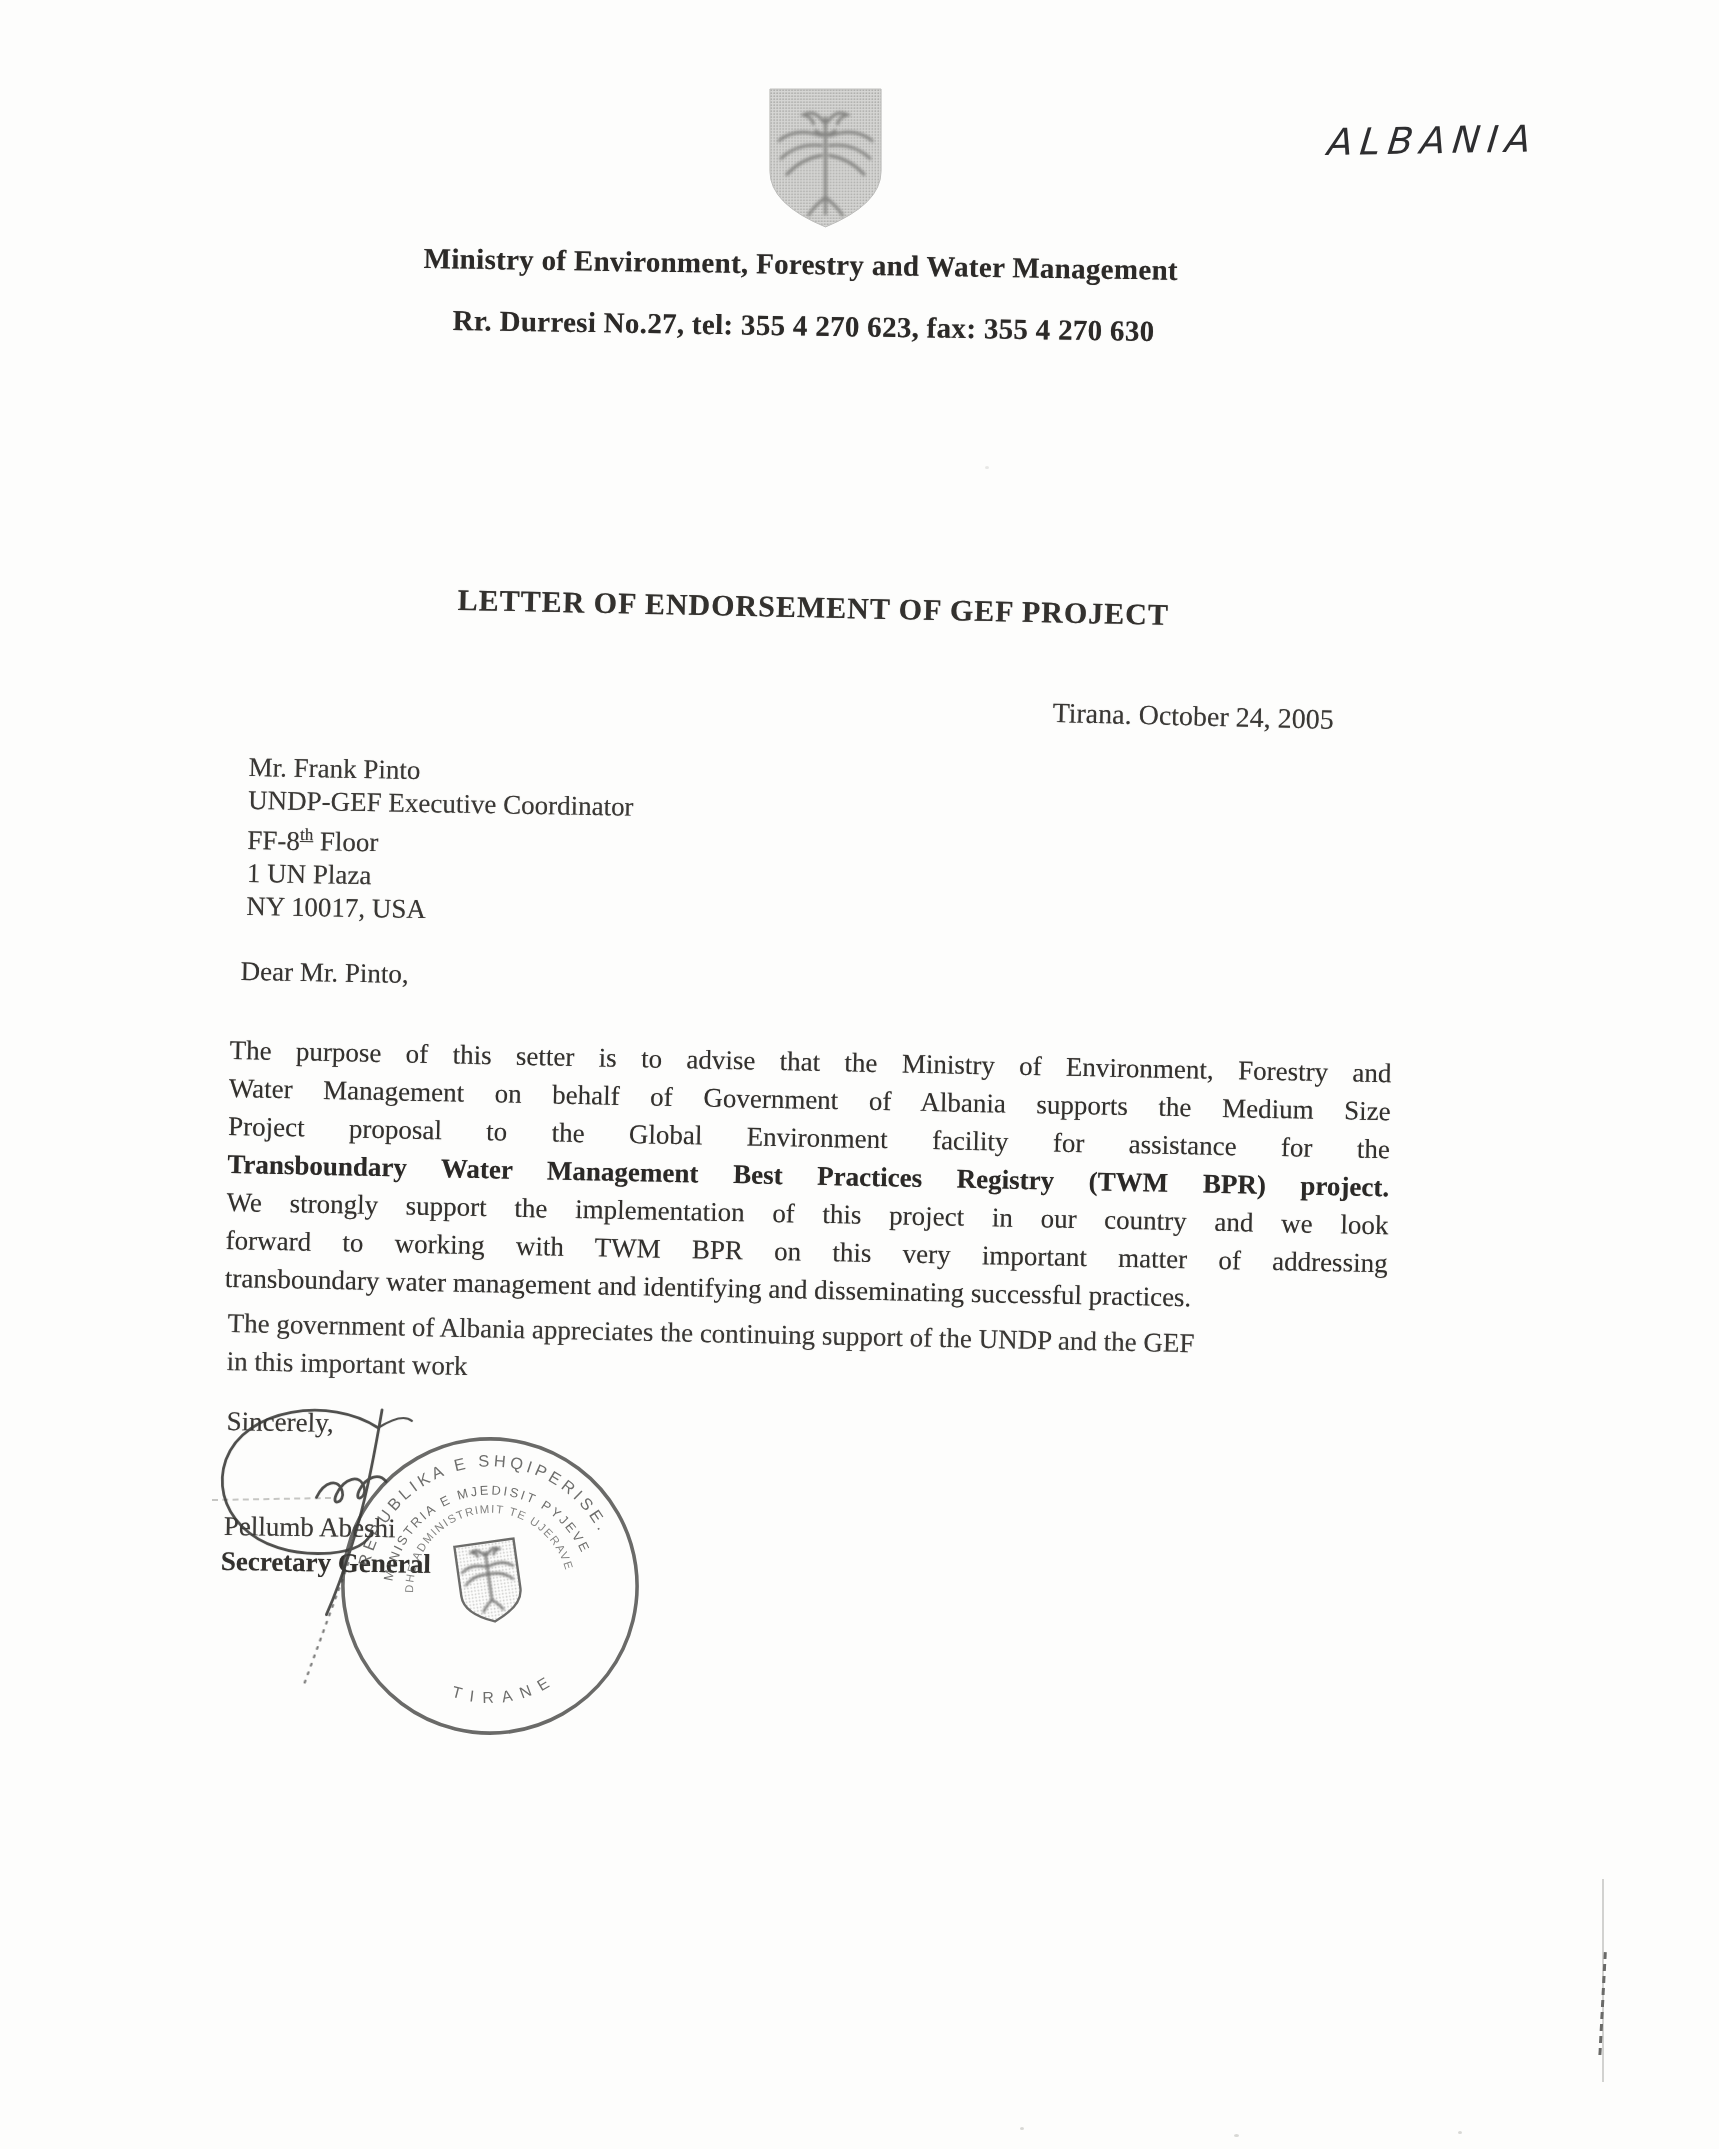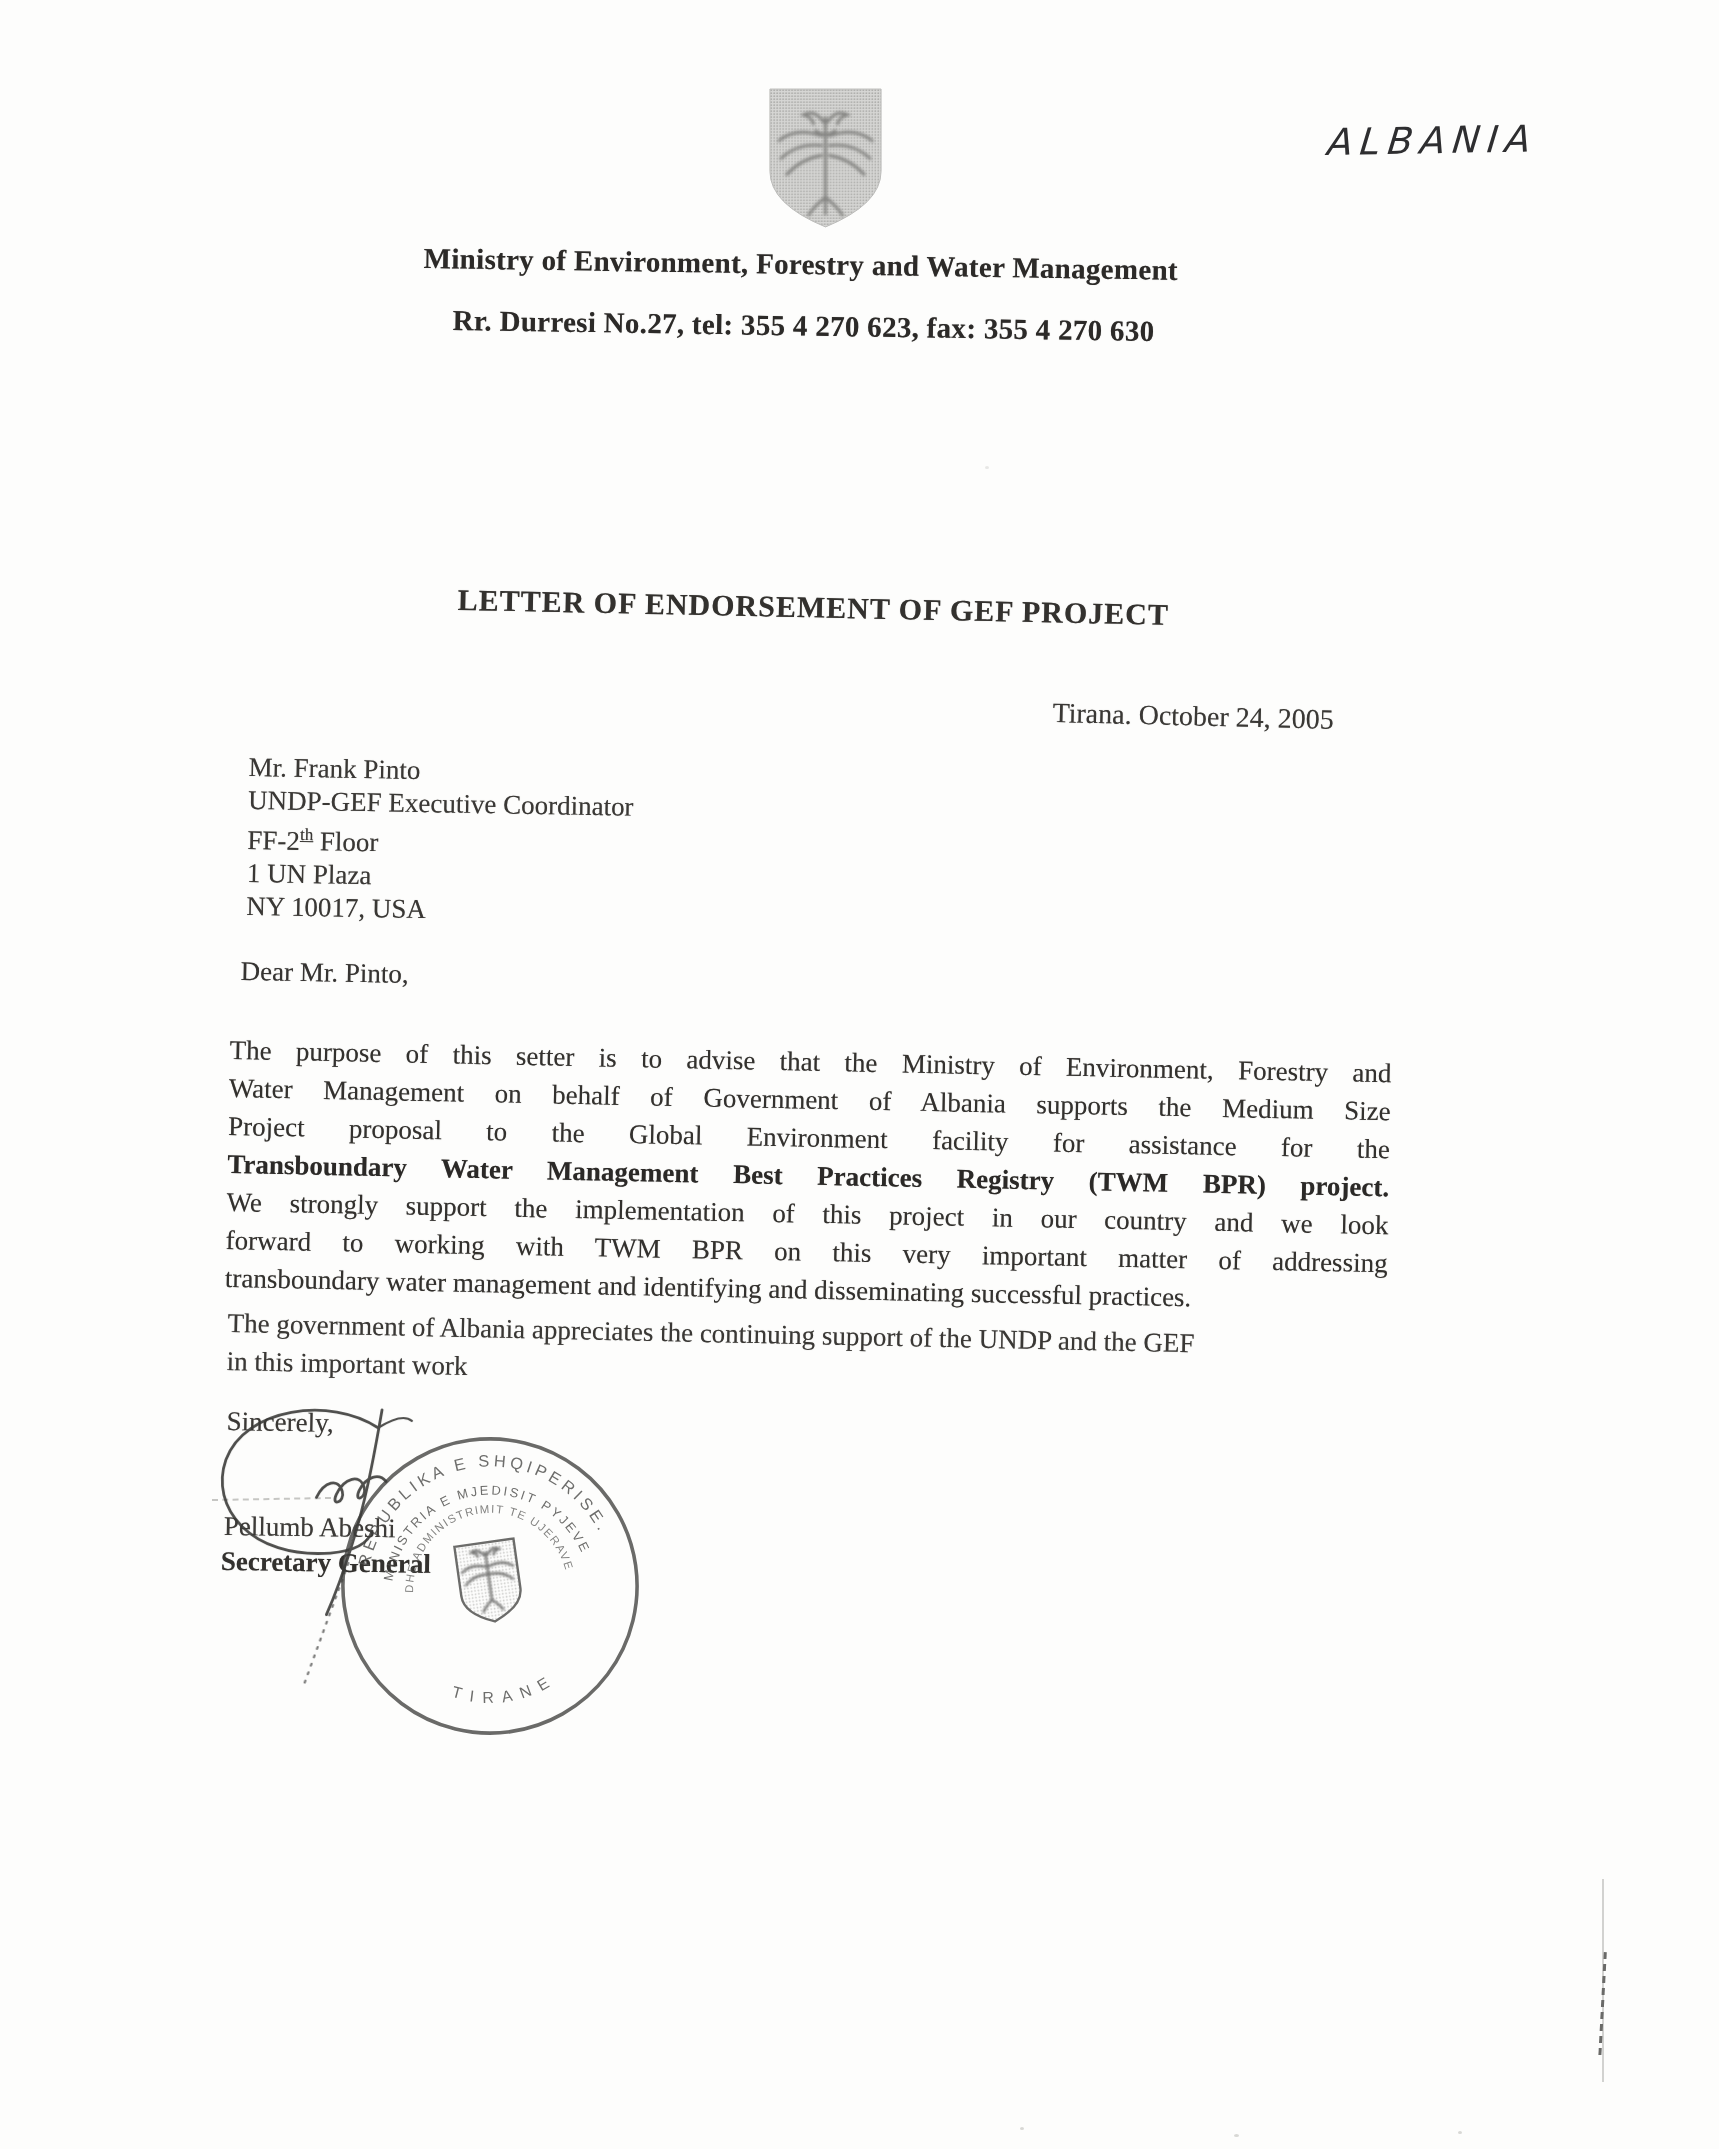--- a/index.html
+++ b/index.html
@@ -90,21 +90,21 @@
 
   <div class="abs ministry scantext">Ministry of Environment, Forestry and Water Management</div>
   <div class="abs addr-line scantext">Rr. Durresi No.27, tel: 355 4 270 623, fax: 355 4 270 630</div>
 
   <div class="abs title scantext">LETTER OF ENDORSEMENT OF GEF PROJECT</div>
   <div class="abs dateline scantext">Tirana. October 24, 2005</div>
 
   <div class="abs recipient scantext">
     <div>Mr. Frank Pinto</div>
     <div>UNDP-GEF Executive Coordinator</div>
-    <div><span>FF-2</span><sup>th</sup><span> Floor</span></div>
+    <div><span>FF-8</span><sup>th</sup><span> Floor</span></div>
     <div>1 UN Plaza</div>
     <div>NY 10017, USA</div>
   </div>
 
   <div class="abs salutation scantext">Dear Mr. Pinto,</div>
 
   <div class="abs para scantext">
     <div class="jline">The purpose of this setter is to advise that the Ministry of Environment, Forestry and</div>
     <div class="jline">Water Management on behalf of Government of Albania supports the Medium Size</div>
     <div class="jline">Project proposal to the Global Environment facility for assistance for the</div>

